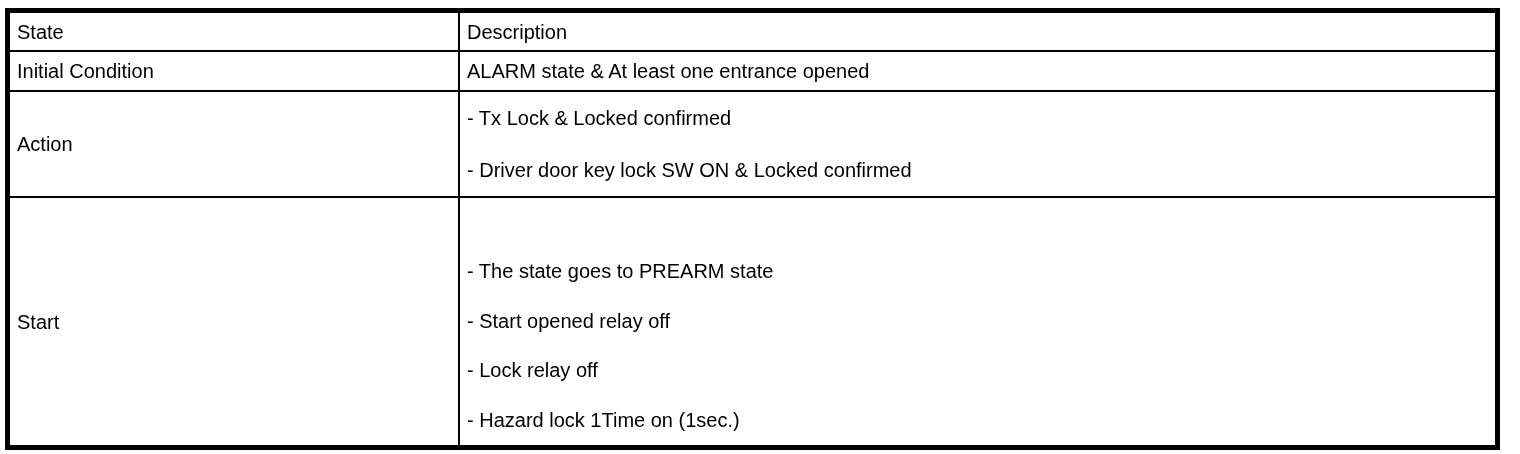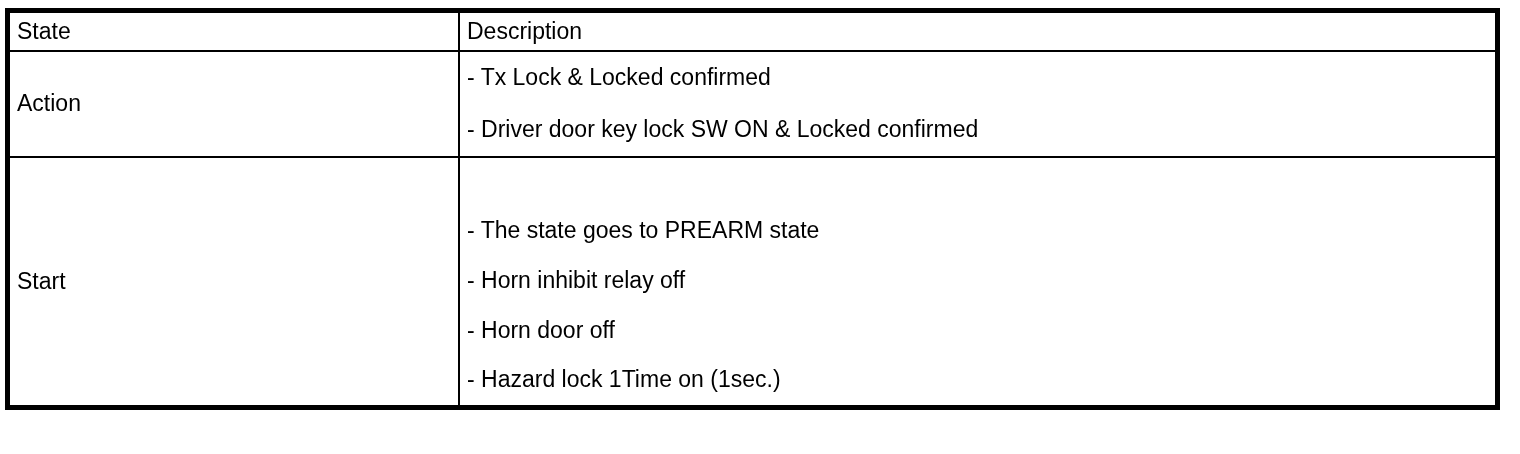--- a/index.html
+++ b/index.html
@@ -22,21 +22,21 @@
   }
   table.state-table {
     border-collapse: collapse;
     table-layout: fixed;
     position: absolute;
     left: 5px;
     top: 8px;
     width: 1495px;
     background: var(--paper);
     border: 5px solid var(--ink);
-    font-size: 23px;
+    font-size: 20px;
     line-height: 1.2;
   }
   table.state-table th,
   table.state-table td {
     border: 2px solid var(--ink);
     padding: 0 0 0 7px;
     font-weight: normal;
     text-align: left;
     vertical-align: middle;
     overflow: hidden;
@@ -70,35 +70,43 @@
       <col class="col-state">
       <col class="col-desc">
     </colgroup>
     <thead>
       <tr class="row-header">
         <th>State</th>
         <th>Description</th>
       </tr>
     </thead>
     <tbody>
+      <tr class="row-initial">
+        <td>Initial Condition</td>
+        <td class="description-cell">
+          <div class="desc-lines lines-1">
+            <div class="desc-line">ALARM state &amp; At least one entrance opened</div>
+          </div>
+        </td>
+      </tr>
       <tr class="row-event">
         <td>Action</td>
         <td class="description-cell">
           <div class="desc-lines lines-2">
             <div class="desc-line">- Tx Lock &amp; Locked confirmed</div>
             <div class="desc-line">- Driver door key lock SW ON &amp; Locked confirmed</div>
           </div>
         </td>
       </tr>
       <tr class="row-action">
         <td>Start</td>
         <td class="description-cell">
           <div class="desc-lines lines-4">
             <div class="desc-line">- The state goes to PREARM state</div>
-            <div class="desc-line">- Horn inhibit relay off</div>
-            <div class="desc-line">- Horn door off</div>
+            <div class="desc-line">- Start opened relay off</div>
+            <div class="desc-line">- Lock relay off</div>
             <div class="desc-line">- Hazard lock 1Time on (1sec.)</div>
           </div>
         </td>
       </tr>
     </tbody>
   </table>
 </div>
 
 </body></html>

